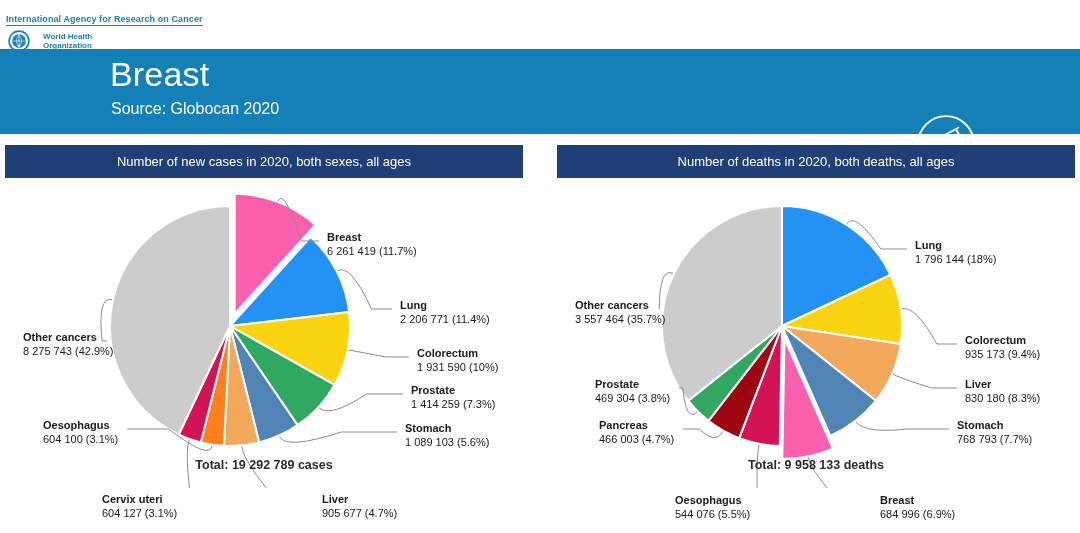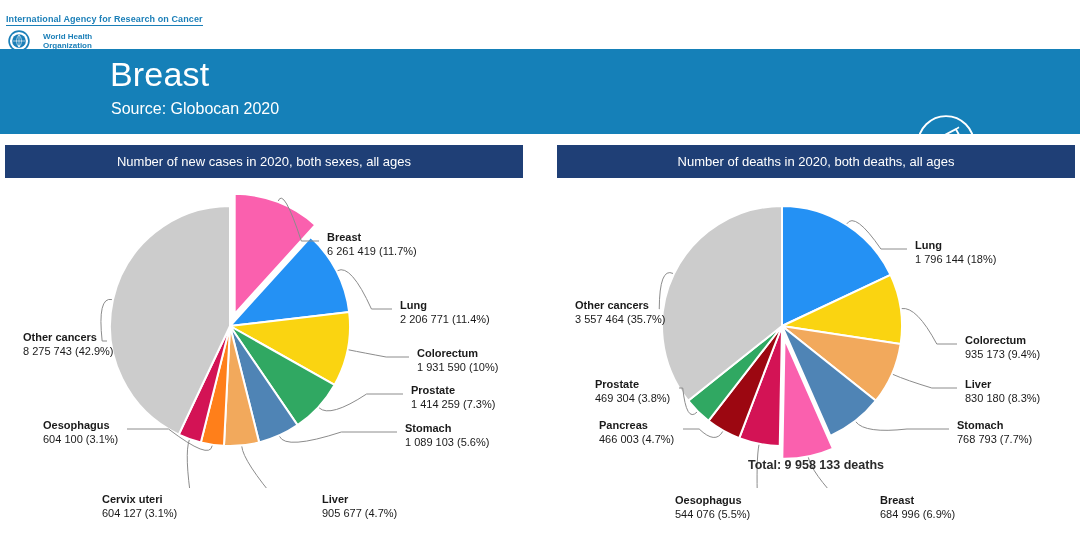--- a/index.html
+++ b/index.html
@@ -151,20 +151,21 @@
         <div class="plabel leftal" style="left: 38px; top: 240px;">
           <span class="nm">Oesophagus</span>
           <span class="vl">604 100 (3.1%)</span>
         </div>
         <div class="plabel leftal" style="left: 18px; top: 152px;">
           <span class="nm">Other cancers</span>
           <span class="vl">8 275 743 (42.9%)</span>
         </div>
       </div>
   </div>
+  <div class="panel-total">Total: 19 292 789 cases</div>
 </div>
 
 <div class="panel" id="panel-deaths">
   <div class="panel-header">Number of deaths in 2020, both deaths, all ages</div>
   <div class="panel-body">
     <svg class="pie-svg" id="pie-deaths" width="518" height="310" viewBox="0 0 518 310">
         <path d="M 225 148 L 225 28 A 120 120 0 0 1 333.5792462959223 96.90648501219125 Z" fill="#2491f4" stroke="#ffffff" stroke-width="2"></path>
         <path d="M 225 148 L 333.5792462959223 96.90648501219125 A 120 120 0 0 1 343.63820936854967 166.02707069449082 Z" fill="#fad411" stroke="#ffffff" stroke-width="2"></path>
         <path d="M 225 148 L 343.63820936854967 166.02707069449082 A 120 120 0 0 1 318.8868972691906 222.73453365857347 Z" fill="#f2a95c" stroke="#ffffff" stroke-width="2"></path>
         <path d="M 225 148 L 318.8868972691906 222.73453365857347 A 120 120 0 0 1 273.3487722856396 257.82894071451005 Z" fill="#4f84b5" stroke="#ffffff" stroke-width="2"></path>

